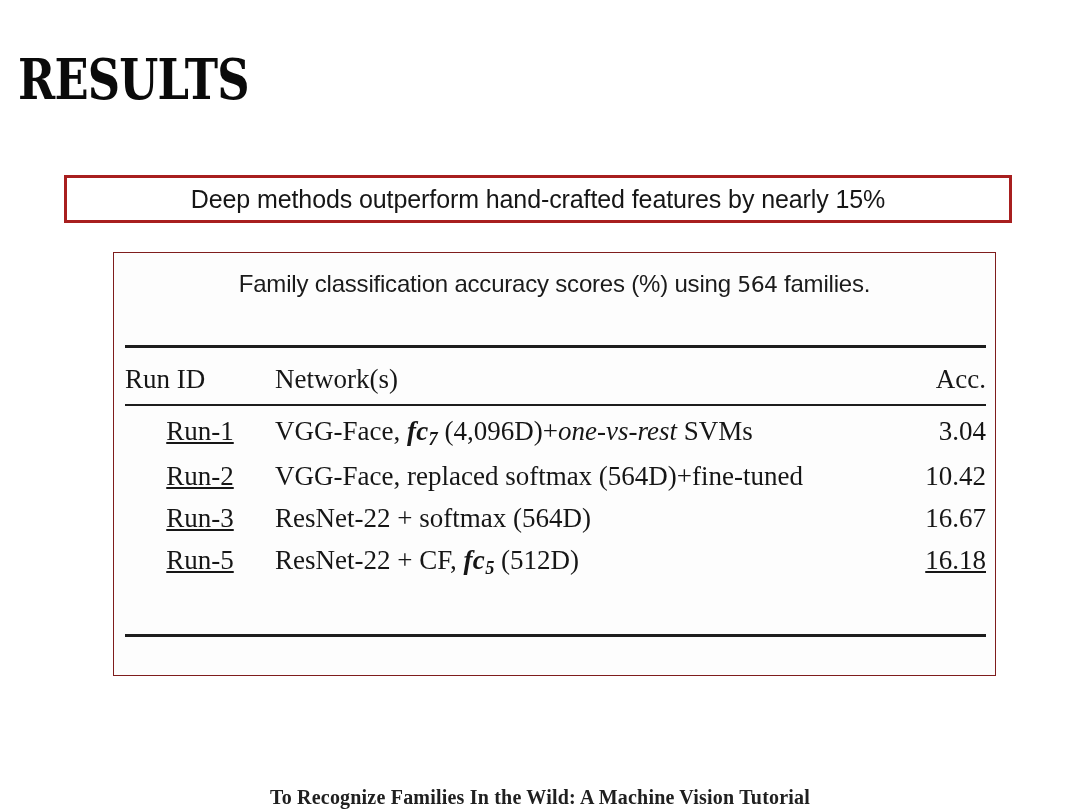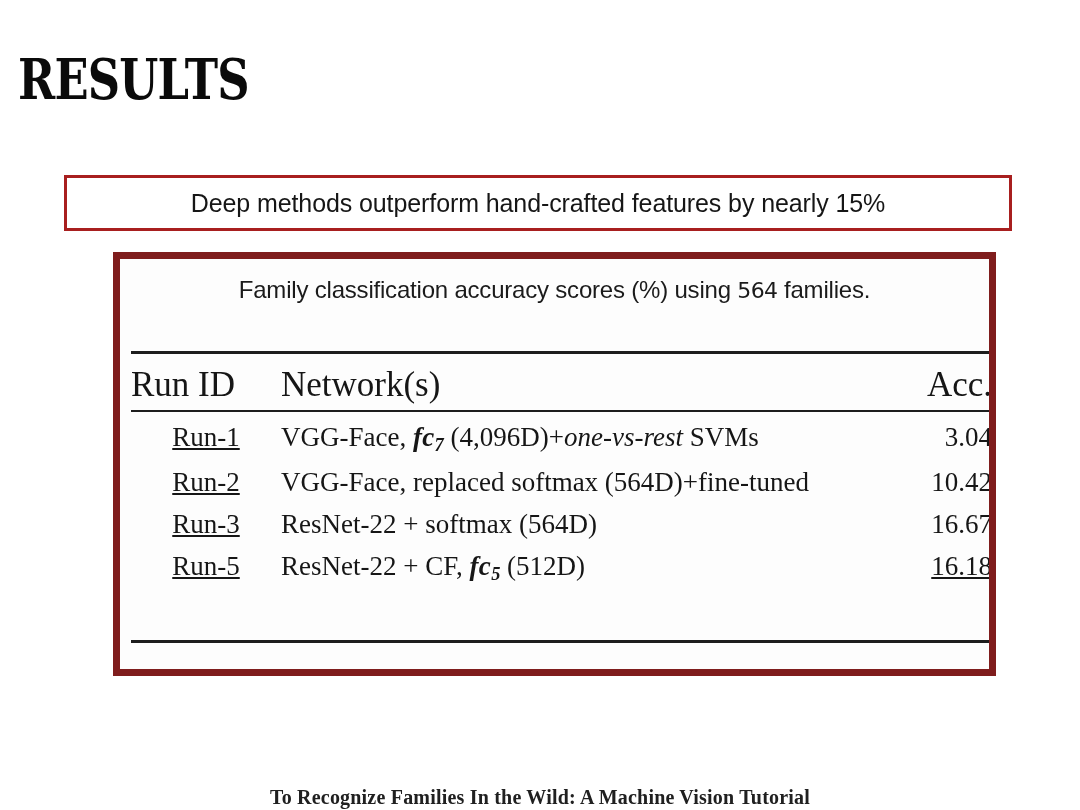--- a/index.html
+++ b/index.html
@@ -31,21 +31,21 @@
     transform-origin: left top;
     white-space: nowrap;
   }
 
   
   #callout-box {
     position: absolute;
     left: 64px;
     top: 175px;
     width: 948px;
-    height: 56px;
+    height: 48px;
     box-sizing: border-box;
     background: #ffffff;
     border: 3px solid #a81f1f;
     display: flex;
     align-items: center;
     justify-content: center;
   }
   #callout-text {
     font-family: "Liberation Sans", sans-serif;
     font-size: 25px;
@@ -57,21 +57,21 @@
 
   
   #table-figure {
     position: absolute;
     left: 113px;
     top: 252px;
     width: 883px;
     height: 424px;
     box-sizing: border-box;
     background: #fdfdfd;
-    border: 7px solid #7f1d1d;
+    border: 1px solid #7f1d1d;
     overflow: hidden;
   }
 
   #table-caption {
     position: absolute;
     left: 0;
     top: 16px;
     width: 100%;
     text-align: center;
     font-family: "Liberation Sans", sans-serif;
@@ -112,21 +112,21 @@
   #acc-table td {
     padding: 0;
     font-weight: normal;
     vertical-align: baseline;
   }
   .col-runid   { width: 150px; }
   .col-network { width: 600px; }
   .col-acc     { width: 111px; }
 
   #acc-table thead th {
-    font-size: 35px;
+    font-size: 27px;
     line-height: 44px;
     height: 44px;
   }
   th.col-runid   { text-align: left;  padding-left: 34px; }
   th.col-network { text-align: left;  padding-left: 35px; }
   th.col-acc     { text-align: right; padding-right: 8px; }
 
   #acc-table tbody tr { height: 42px; }
   #acc-table tbody td {
     font-size: 27px;

